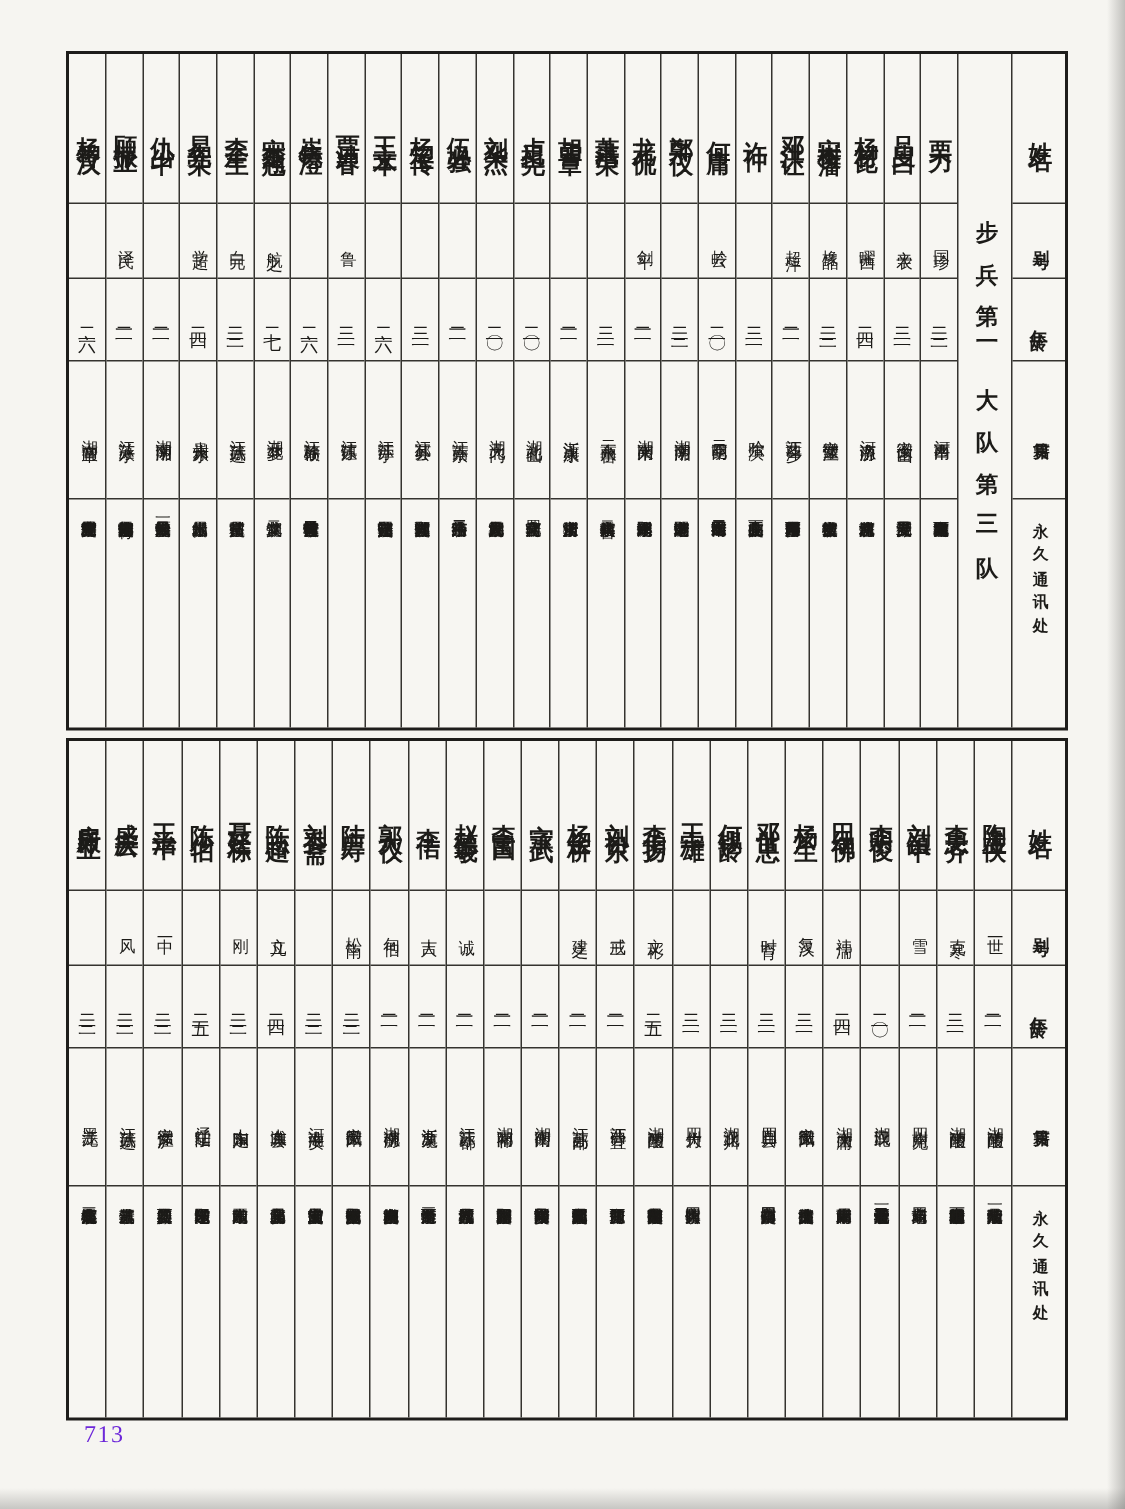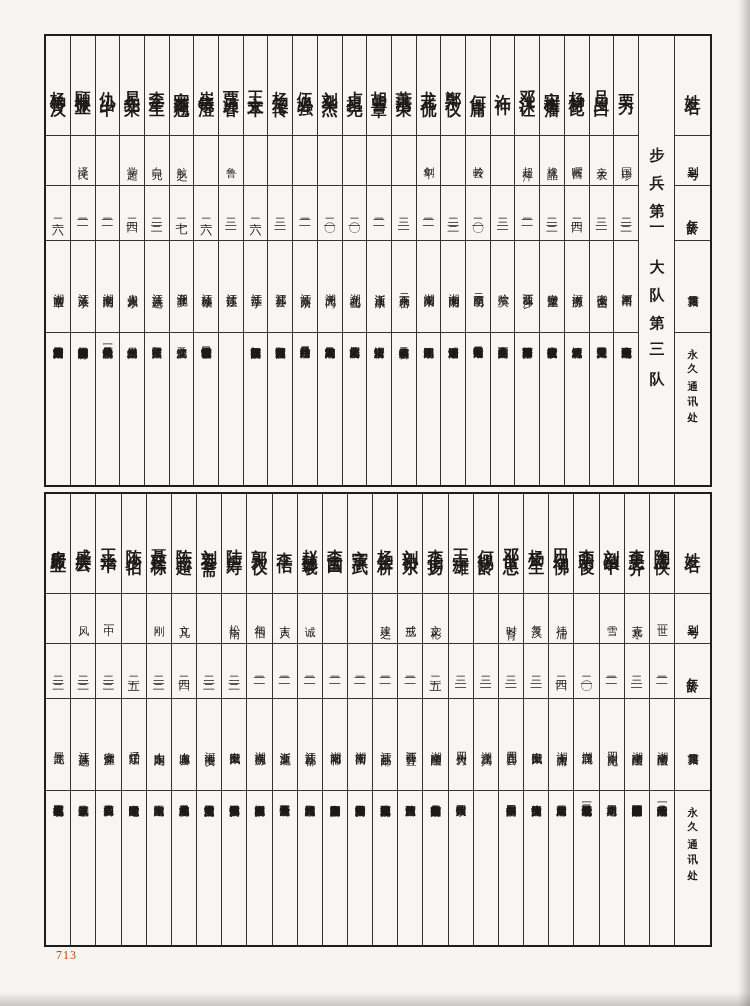--- a/index.html
+++ b/index.html
@@ -41,21 +41,21 @@
 
   .unit-cell { border-bottom:none; }
   .unit-cell .vtext { font-size:15px; font-weight:700; letter-spacing:28px; }
 
   .r0 .vtext { font-size:16px; font-weight:700; letter-spacing:5px; }
   .r1 .vtext { font-size:11px; letter-spacing:3px; }
   .r2 .vtext { font-size:12px; letter-spacing:4px; }
   .r3 .vtext { font-size:11px; letter-spacing:1px; line-height:1.05; }
   .r4 .vtext { font-size:10.5px; line-height:11.5px; height:100%; }
 
-  .page-number { position:absolute; left:56px; top:948px; font-size:12px; color:#c2410c; letter-spacing:1px; }
+  .page-number { position:absolute; left:56px; top:948px; font-size:16px; color:#6d28d9; letter-spacing:1px; }
 </style>
 </head>
 <body>
 
 <div class="page">
   <div id="table-top" class="rtable rtable-top">
       <div class="col fixed">
         <div class="cell r0 header-cell h0">
           <span class="vtext">姓名</span>
         </div>

